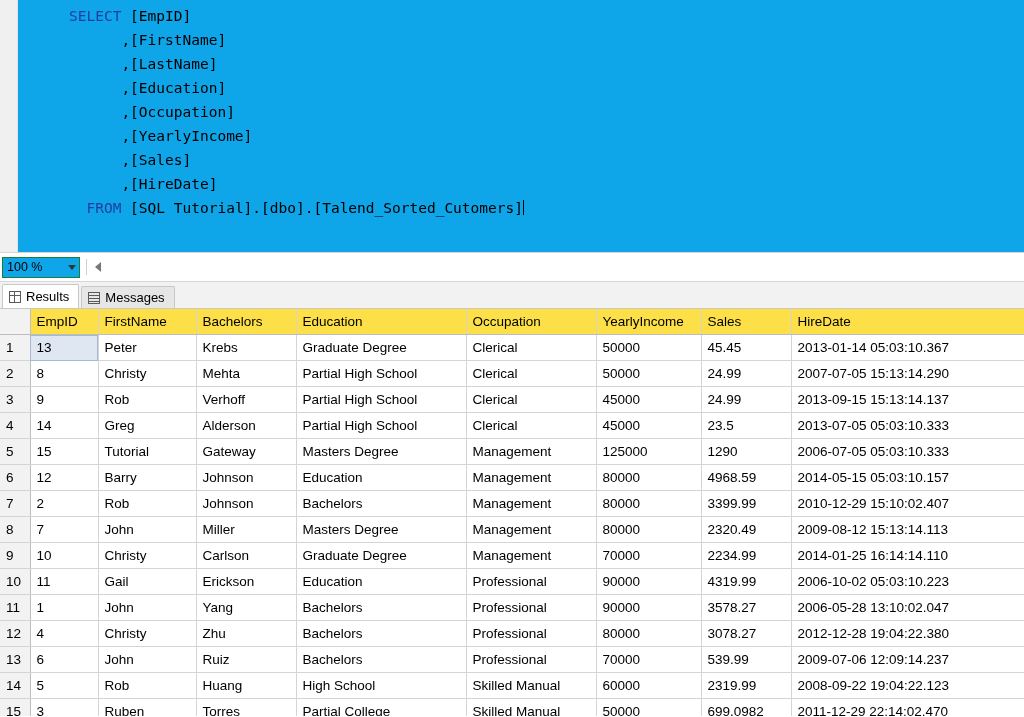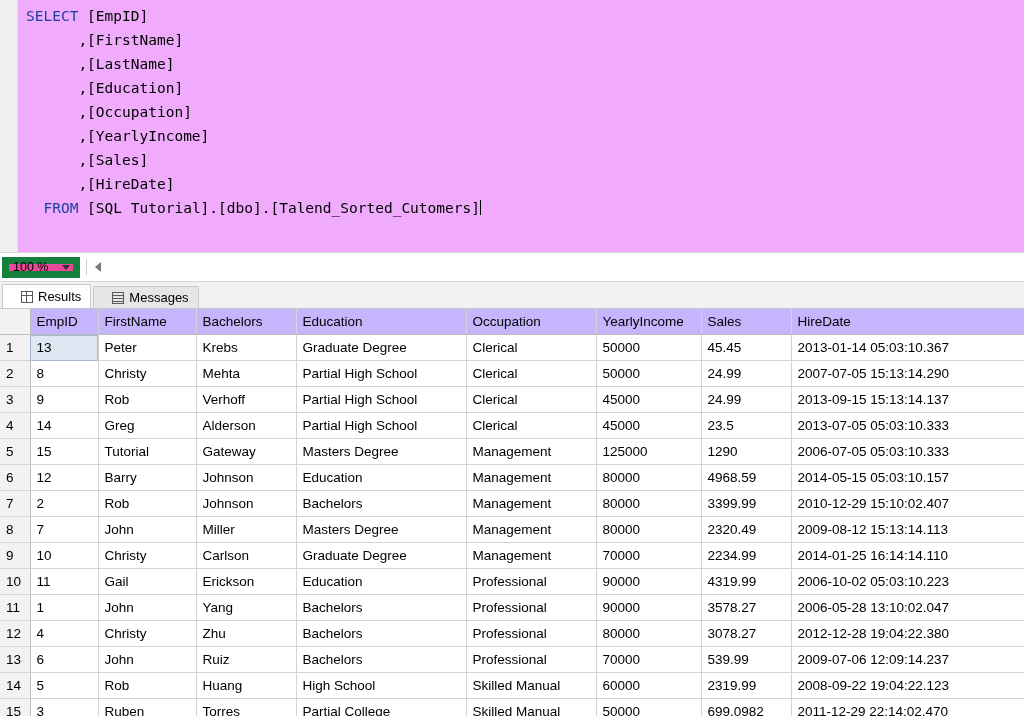--- a/index.html
+++ b/index.html
@@ -13,23 +13,24 @@
     font-family: "Liberation Sans", sans-serif;
     font-size: 13px;
     color: #000000;
     overflow: hidden;
   }
 
   
   .editor {
     position: relative;
     height: 252px;
-    background: #f0abfc;
+    background: #0ea5e9;
     border-bottom: 1px solid #d6d6d6;
     overflow: hidden;
+    padding-left: 43px;
   }
   .editor-gutter {
     position: absolute;
     left: 0; top: 0; bottom: 0;
     width: 17px;
     background: #f0f0f0;
     border-right: 1px solid #e2e2e2;
   }
   .editor-gutter .marker {
     position: absolute;
@@ -63,22 +64,22 @@
     background: #ffffff;
     border-bottom: 1px solid #d6d6d6;
     display: flex;
     align-items: center;
     position: relative;
   }
   .zoom-select {
     width: 78px;
     height: 21px;
     margin-left: 2px;
-    border: 7px solid #15803d;
-    background: #ec4899;
+    border: 1px solid #15803d;
+    background: #0ea5e9;
     font-family: "Liberation Sans", sans-serif;
     font-size: 12.5px;
     display: flex;
     align-items: center;
     position: relative;
     padding-left: 4px;
     box-sizing: border-box;
   }
   .zoom-select .arrow {
     position: absolute;
@@ -124,21 +125,21 @@
     display: flex;
     align-items: flex-end;
     padding-left: 2px;
     box-sizing: border-box;
   }
   .tab {
     display: flex;
     align-items: center;
     gap: 5px;
     height: 21px;
-    padding: 0 9px 0 18px;
+    padding: 0 9px 0 6px;
     font-size: 13px;
     border: 1px solid #c8c8c8;
     border-bottom: none;
     border-radius: 2px 2px 0 0;
     background: #e6e6e6;
     color: #000;
     margin-right: 2px;
   }
   .tab.active {
     background: #ffffff;
@@ -184,21 +185,21 @@
     border-bottom: 1px solid #d4d4d4;
     padding: 0 6px;
     height: 25px;
     text-align: left;
     font-weight: normal;
     white-space: nowrap;
     overflow: hidden;
     vertical-align: middle;
   }
   table.results thead th {
-    background: #c4b5fd;
+    background: #fde047;
     border-bottom: 1px solid #bdbdbd;
     color: #000;
     font-size: 13.5px;
   }
   table.results td.rownum,
   table.results th.rownum {
     background: #f2f2f2;
     text-align: left;
     color: #000;
     border-right: 1px solid #bdbdbd;

